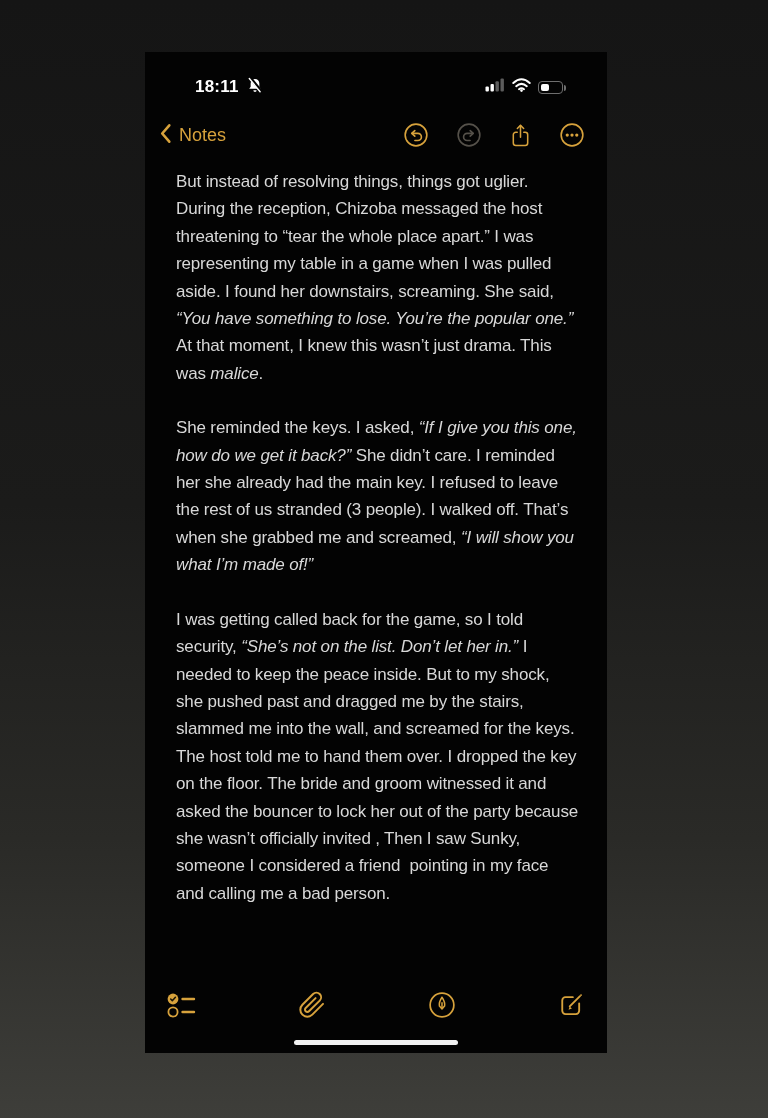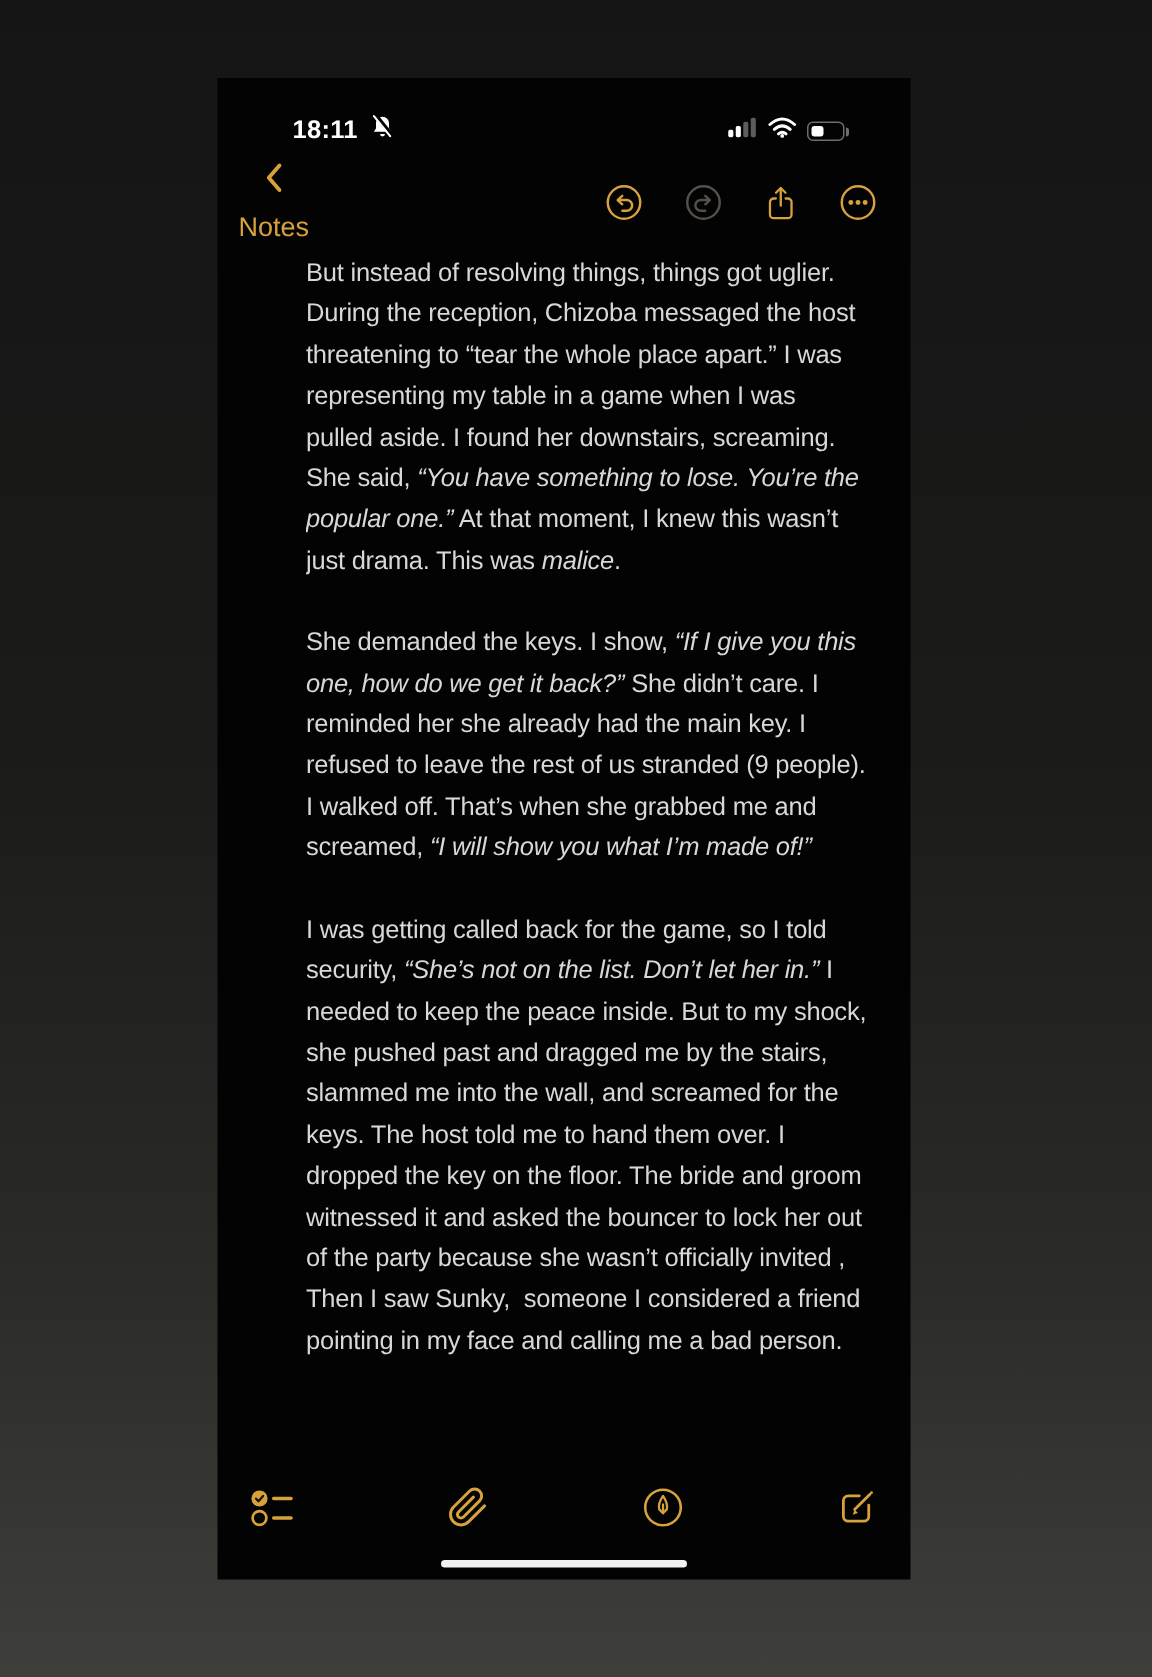--- a/index.html
+++ b/index.html
@@ -25,30 +25,29 @@
   .status-right { display: flex; align-items: center; gap: 7px; }
   .battery { position: relative; width: 25px; height: 13px; border: 1px solid #6e6e6e; border-radius: 4px; }
   .battery-fill { position: absolute; left: 2px; top: 2px; bottom: 2px; background: #ffffff; border-radius: 2px; }
   .battery-tip { position: absolute; right: -4px; top: 3.5px; width: 2.5px; height: 6px; background: #6e6e6e; border-radius: 0 2px 2px 0; }
   
   .nav-row {
     position: absolute; top: 62px; left: 0; right: 0; height: 42px;
     display: flex; justify-content: space-between; align-items: center;
     padding: 0 22px 0 14px;
   }
-  .back-btn { display: flex; align-items: center; gap: 7px; cursor: pointer; flex-direction: column; }
+  .back-btn { display: flex; align-items: center; gap: 7px; cursor: pointer; }
   .back-label { font-size: 18px; color: #d7a23c; }
   .nav-actions { display: flex; align-items: center; gap: 27px; }
   .nav-actions svg { display: block; }
   
   .note-body {
     position: absolute; top: 116px; left: 31px; right: 28px; bottom: 110px;
     color: #d8d8d8; font-size: 17px; line-height: 27.4px; letter-spacing: -0.15px;
     overflow: hidden;
-    margin-left: 28px;
   }
   .para { white-space: pre-wrap; margin: 0 0 27px 0; }
   .it { font-style: italic; }
   
   .toolbar {
     position: absolute; bottom: 34px; left: 0; right: 0;
     display: flex; justify-content: space-between; align-items: center;
     padding: 0 22px 0 21px;
   }
   .toolbar svg { display: block; }
@@ -135,21 +134,21 @@
           <circle cx="7.6" cy="12" r="1.5" fill="#d7a23c"></circle>
           <circle cx="12" cy="12" r="1.5" fill="#d7a23c"></circle>
           <circle cx="16.4" cy="12" r="1.5" fill="#d7a23c"></circle>
         </svg>
       </span>
     </div>
   </div>
 
   <div class="note-body">
       <p class="para"><span>But instead of resolving things, things got uglier. During the reception, Chizoba messaged the host threatening to “tear the whole place apart.” I was representing my table in a game when I was pulled aside. I found her downstairs, screaming. She said, </span><span class="it">“You have something to lose. You’re the popular one.”</span><span> At that moment, I knew this wasn’t just drama. This was </span><span class="it">malice</span><span>.</span></p>
-      <p class="para"><span>She demanded the keys. I show, </span><span class="it">“If I give you this one, how do we get it back?”</span><span> She didn’t care. I reminded her she already had the main key. I refused to leave the rest of us stranded (9 people). I walked off. That’s when she grabbed me and screamed, </span><span class="it">“I will show you what I’m made of!”</span></p>
+      <p class="para"><span>She reminded the keys. I asked, </span><span class="it">“If I give you this one, how do we get it back?”</span><span> She didn’t care. I reminded her she already had the main key. I refused to leave the rest of us stranded (3 people). I walked off. That’s when she grabbed me and screamed, </span><span class="it">“I will show you what I’m made of!”</span></p>
       <p class="para"><span>I was getting called back for the game, so I told security, </span><span class="it">“She’s not on the list. Don’t let her in.”</span><span> I needed to keep the peace inside. But to my shock, she pushed past and dragged me by the stairs, slammed me into the wall, and screamed for the keys. The host told me to hand them over. I dropped the key on the floor. The bride and groom witnessed it and asked the bouncer to lock her out of the party because she wasn’t officially invited , Then I saw Sunky,  someone I considered a friend  pointing in my face and calling me a bad person.</span></p>
     </div>
 
   <div class="toolbar">
     <span>
       <svg width="31" height="27" viewBox="0 0 31 27">
         <circle cx="7" cy="7" r="5.4" fill="#d7a23c"></circle>
         <path d="M4.7 7.1 L6.3 8.8 L9.4 5.3" fill="none" stroke="#1a1508" stroke-width="1.5" stroke-linecap="round" stroke-linejoin="round"></path>
         <line x1="16.5" y1="7" x2="28" y2="7" stroke="#d7a23c" stroke-width="2.4" stroke-linecap="round"></line>
         <circle cx="7" cy="20" r="4.6" fill="none" stroke="#d7a23c" stroke-width="1.8"></circle>

